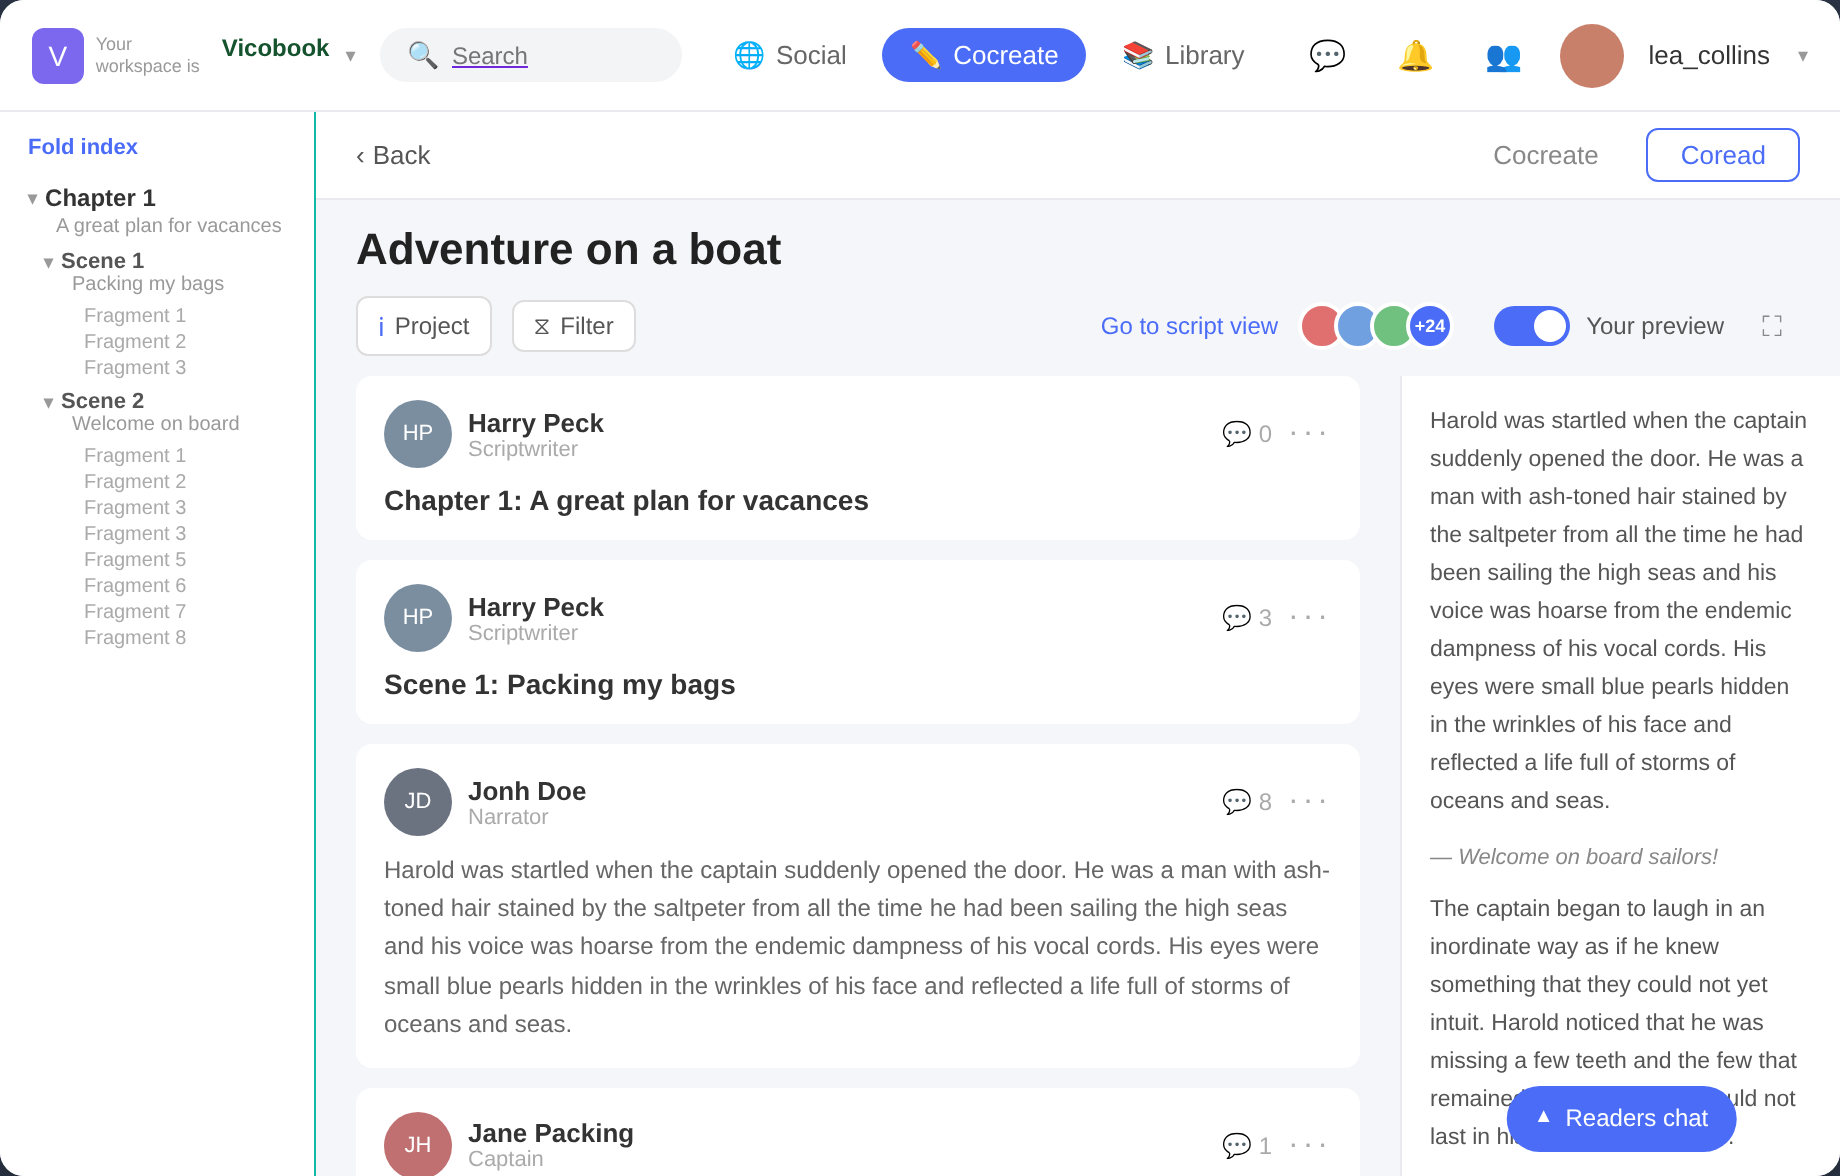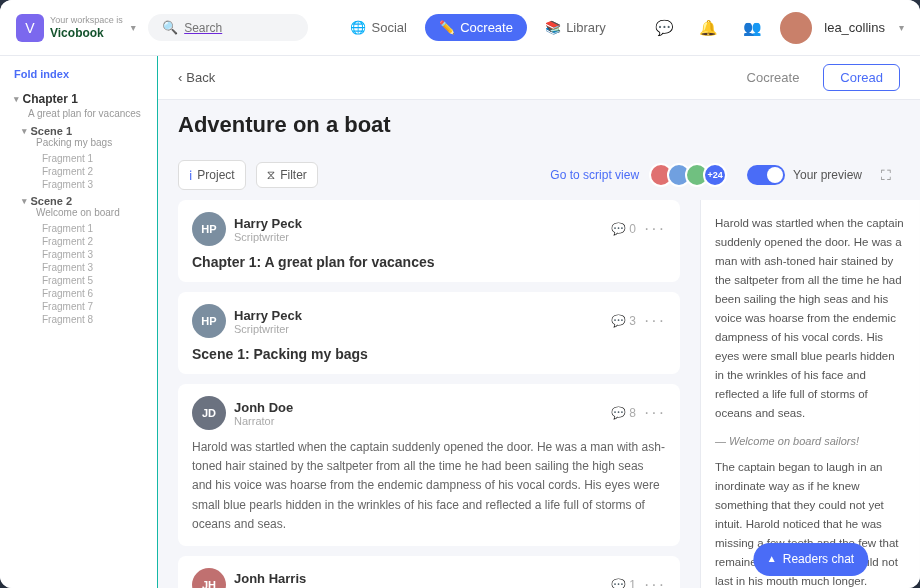--- a/index.html
+++ b/index.html
@@ -43,21 +43,21 @@
       width: 28px;
       height: 28px;
       background: #7b68ee;
       border-radius: 6px;
       display: flex;
       align-items: center;
       justify-content: center;
       color: #fff;
       font-size: 14px;
     }
-    .logo-text-block { display: flex; flex-direction: column; line-height: 1.2; justify-content: center; }
+    .logo-text-block { display: flex; line-height: 1.2; justify-content: center; }
     .workspace-label { font-size: 9px; color: #999; }
     .workspace-name { font-size: 12px; font-weight: 600; color: #14532d; }
     .nav-dropdown { color: #999; font-size: 10px; margin-left: 2px; cursor: pointer; }
     .search-bar {
       display: flex;
       align-items: center;
       background: #f3f4f6;
       border-radius: 20px;
       padding: 6px 14px;
       gap: 6px;
@@ -229,21 +229,21 @@
 
     
     .page-title-bar {
       padding: 12px 20px 0;
       background: #f5f6fa;
     }
     .page-title {
       font-size: 22px;
       font-weight: 700;
       color: #222;
-      margin-bottom: 22px;
+      margin-bottom: 10px;
     }
     .toolbar {
       display: flex;
       align-items: center;
       gap: 10px;
       margin-bottom: 10px;
     }
     .toolbar-btn {
       display: flex;
       align-items: center;
@@ -353,21 +353,21 @@
     .feed-header {
       display: flex;
       align-items: center;
       gap: 8px;
       margin-bottom: 8px;
     }
     .feed-avatar {
       width: 34px; height: 34px;
       border-radius: 50%;
       display: flex; align-items: center; justify-content: center;
-      font-size: 11px; font-weight: 700; color: #fff;
+      font-size: 11px; font-weight: 400; color: #fff;
       flex-shrink: 0;
     }
     .feed-user-info { flex: 1; }
     .feed-username { font-size: 13px; font-weight: 600; color: #333; }
     .feed-role { font-size: 11px; color: #aaa; }
     .feed-meta { display: flex; align-items: center; gap: 8px; color: #aaa; font-size: 12px; }
     .comment-count { display: flex; align-items: center; gap: 3px; }
     .more-btn { cursor: pointer; color: #aaa; font-size: 16px; letter-spacing: 2px; }
     .feed-title {
       font-size: 14px;
@@ -597,21 +597,21 @@
                 <div class="more-btn">···</div>
               </div>
             </div>
             <div class="feed-body">Harold was startled when the captain suddenly opened the door. He was a man with ash-toned hair stained by the saltpeter from all the time he had been sailing the high seas and his voice was hoarse from the endemic dampness of his vocal cords. His eyes were small blue pearls hidden in the wrinkles of his face and reflected a life full of storms of oceans and seas.</div>
           </div>
 
           <div class="feed-item">
             <div class="feed-header">
               <div class="feed-avatar" style="background:#c07070;">JH</div>
               <div class="feed-user-info">
-                <div class="feed-username">Jonh Harris</div>
+                <div class="feed-username">Jane Packing</div>
                 <div class="feed-role">Captain</div>
               </div>
               <div class="feed-meta">
                 <div class="comment-count">
                   <span>💬</span>
                   <span>1</span>
                 </div>
                 <div class="more-btn">···</div>
               </div>
             </div>

